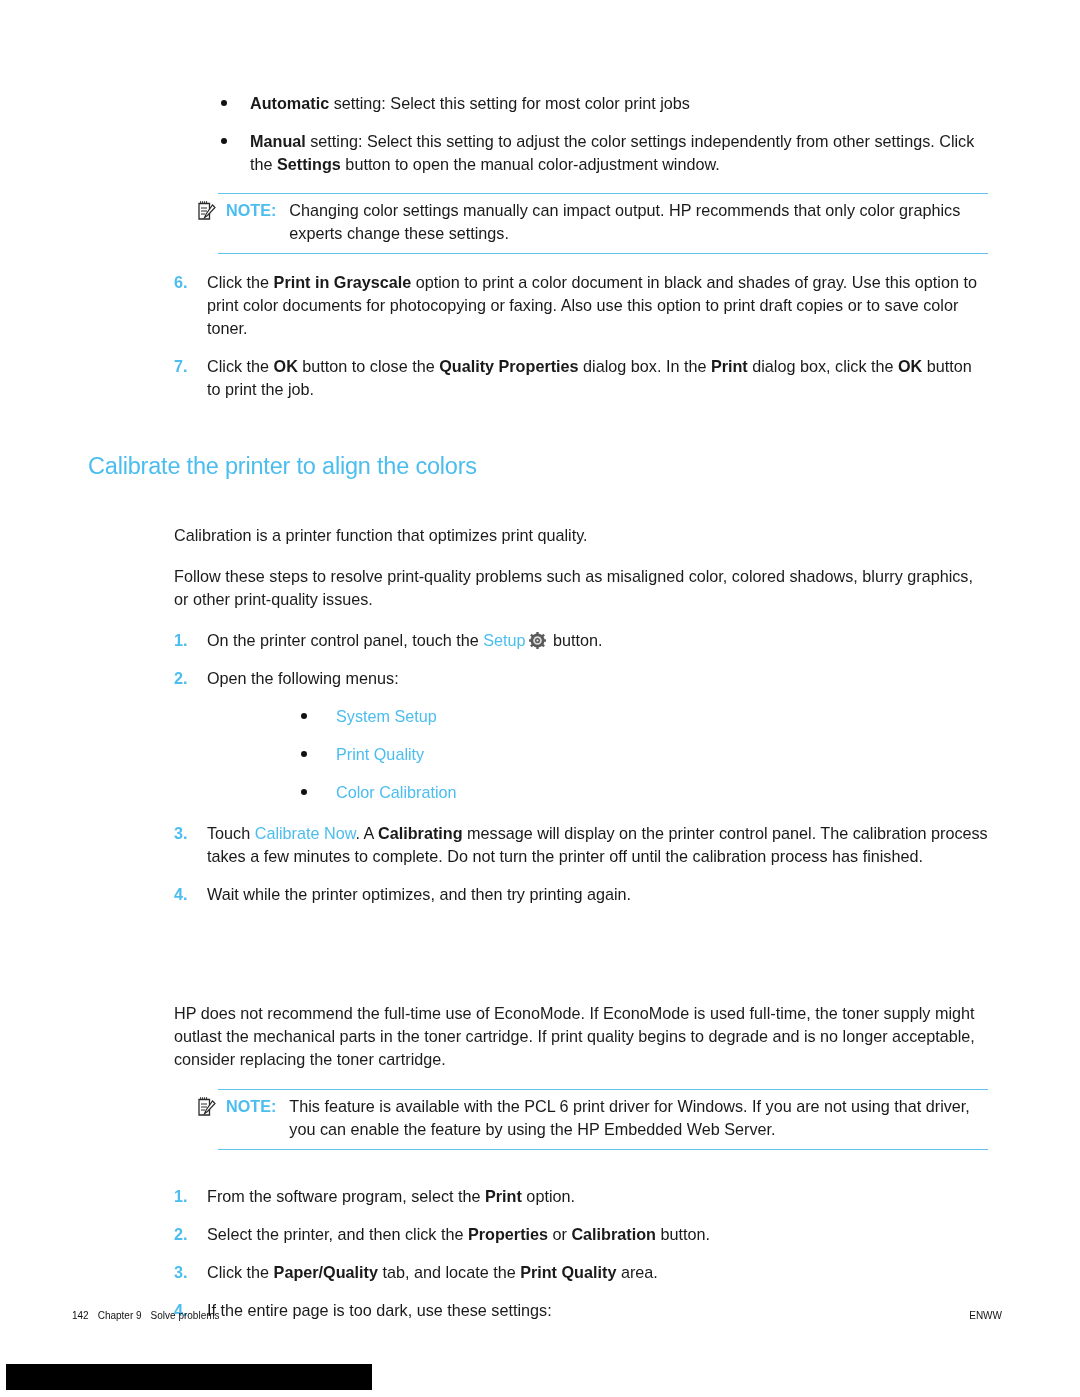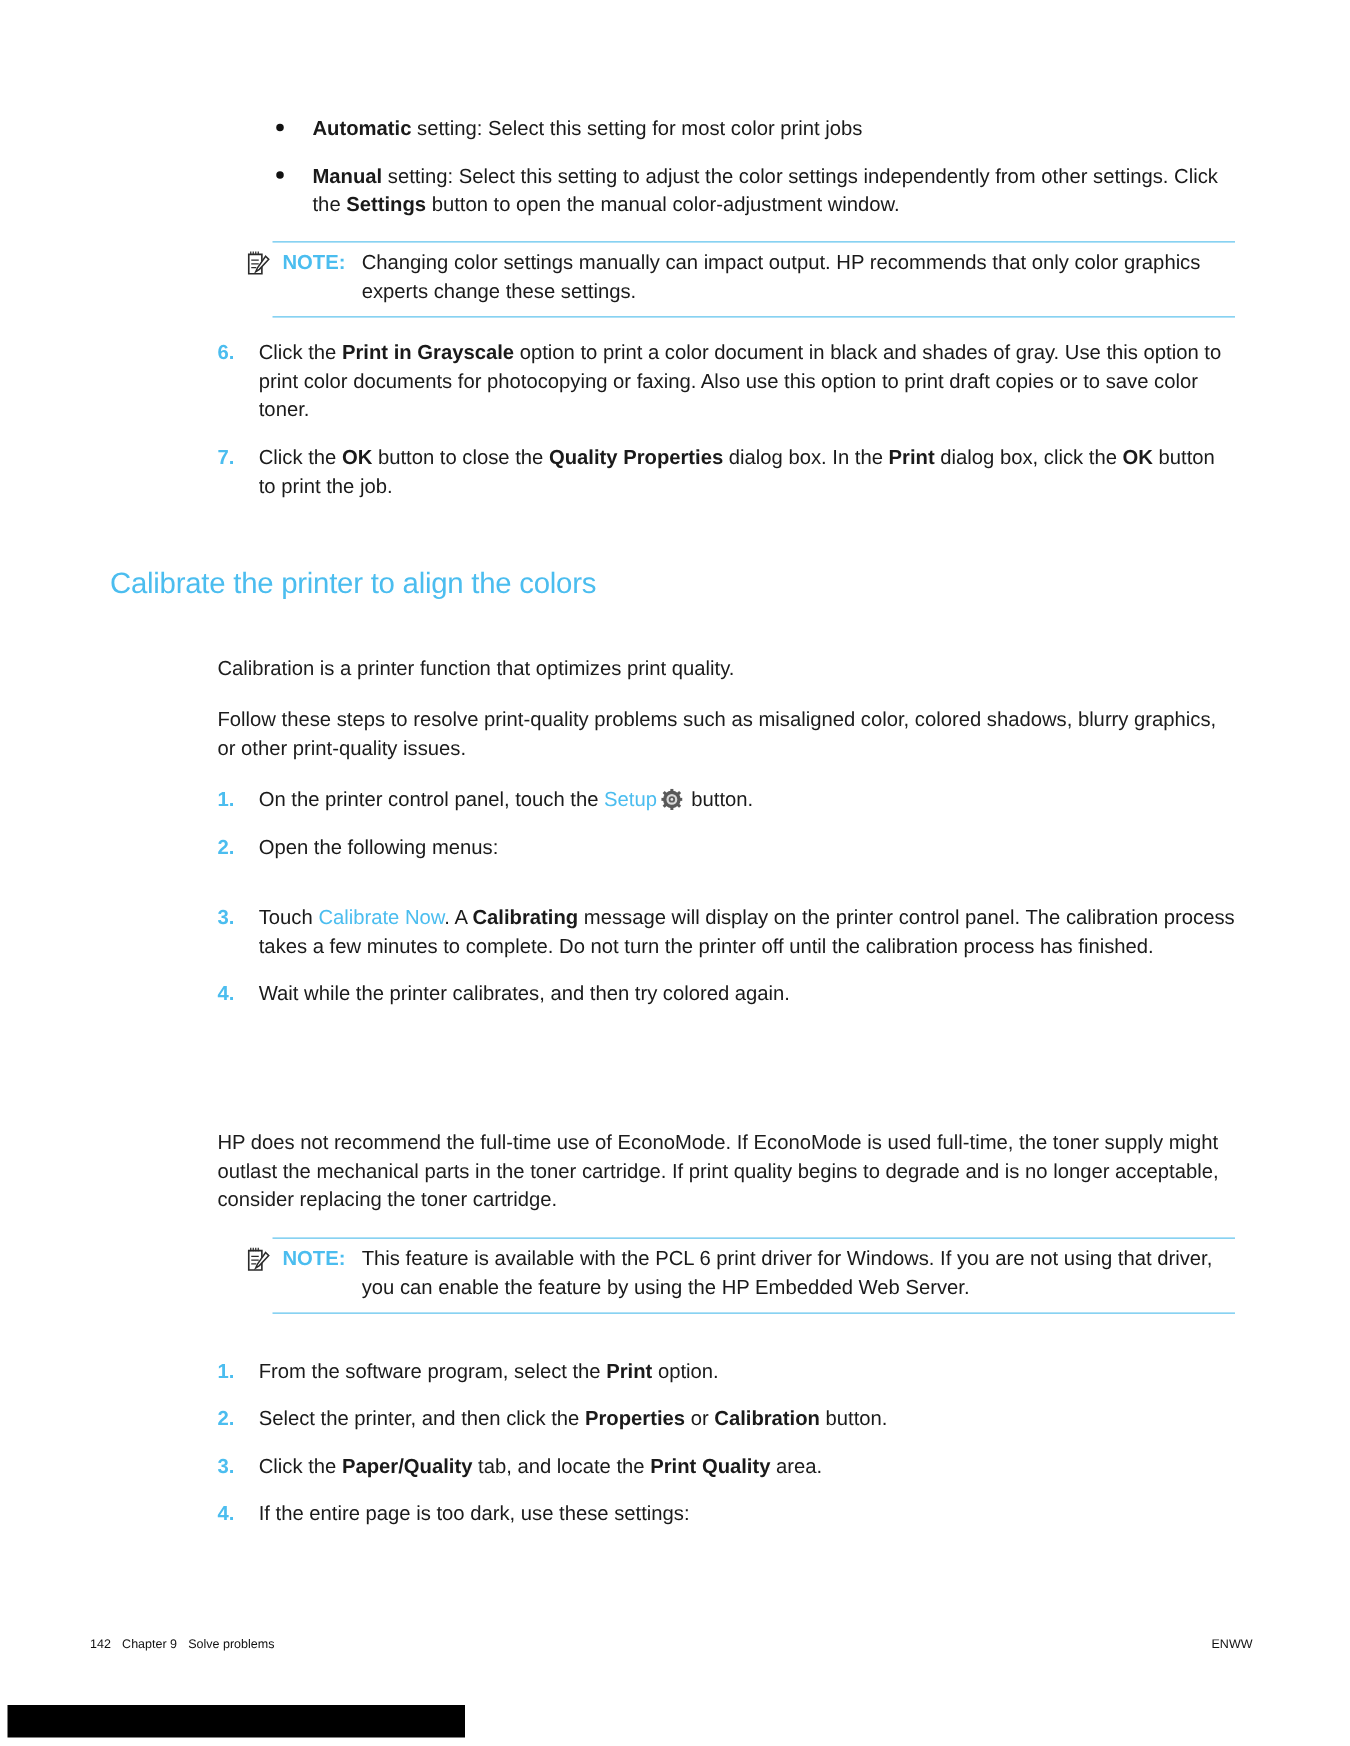--- a/index.html
+++ b/index.html
@@ -273,35 +273,51 @@
 
     <div class="sp-item"></div>
 
     <div class="numrow">
       <div class="num">2.</div>
       <div class="numbody">Open the following menus:</div>
     </div>
 
     <div class="sp-item"></div>
 
+    <div class="sub-bullets">
+      <div class="bulrow">
+        <div class="bul"><span class="bullet-dot"></span></div>
+        <div class="bulbody blue">System Setup</div>
+      </div>
+      <div class="sp-item"></div>
+      <div class="bulrow">
+        <div class="bul"><span class="bullet-dot"></span></div>
+        <div class="bulbody blue">Print Quality</div>
+      </div>
+      <div class="sp-item"></div>
+      <div class="bulrow">
+        <div class="bul"><span class="bullet-dot"></span></div>
+        <div class="bulbody blue">Color Calibration</div>
+      </div>
+    </div>
 
     <div class="sp-para"></div>
 
     <div class="numrow">
       <div class="num">3.</div>
       <div class="numbody">
         <span>Touch </span><span class="blue">Calibrate Now</span><span>. A </span><b>Calibrating</b><span> message will display on the printer control panel. The calibration process takes a few minutes to complete. Do not turn the printer off until the calibration process has finished.</span>
       </div>
     </div>
 
     <div class="sp-item"></div>
 
     <div class="numrow">
       <div class="num">4.</div>
-      <div class="numbody">Wait while the printer calibrates, and then try colored again.</div>
+      <div class="numbody">Wait while the printer optimizes, and then try printing again.</div>
     </div>
 
     <div class="sp-head-1"></div>
 
 
     <div class="sp-head-2"></div>
 
     <div class="para lvl-body">HP does not recommend the full-time use of EconoMode. If EconoMode is used full-time, the toner supply might outlast the mechanical parts in the toner cartridge. If print quality begins to degrade and is no longer acceptable, consider replacing the toner cartridge.</div>
 
     <div class="sp-para"></div>

